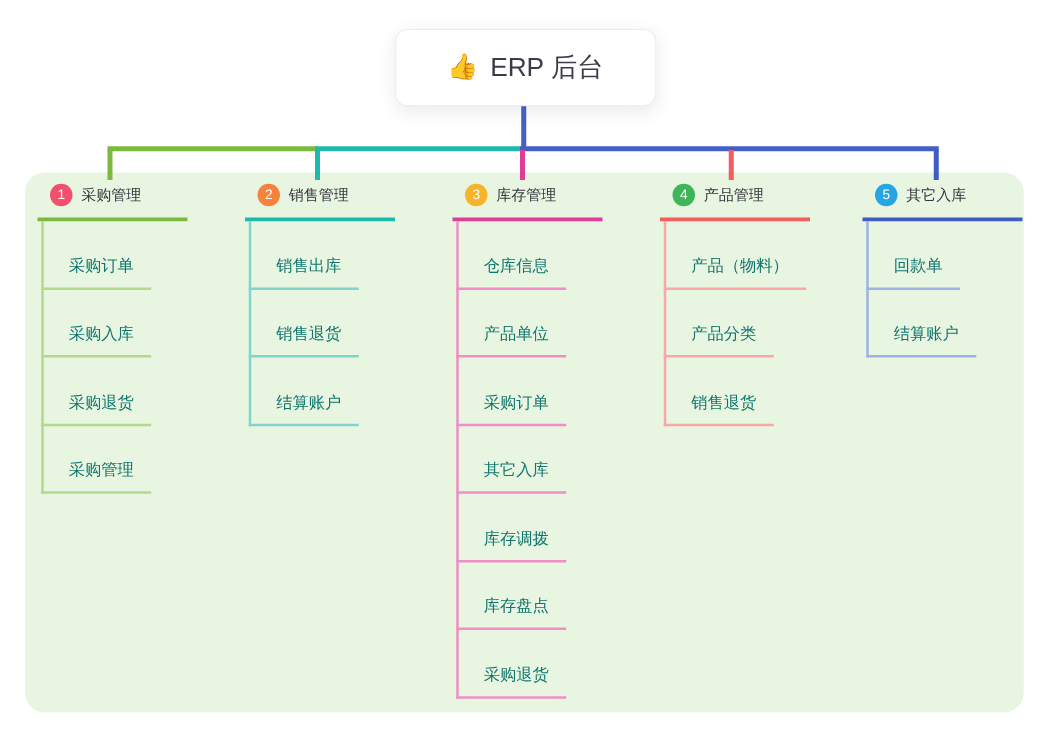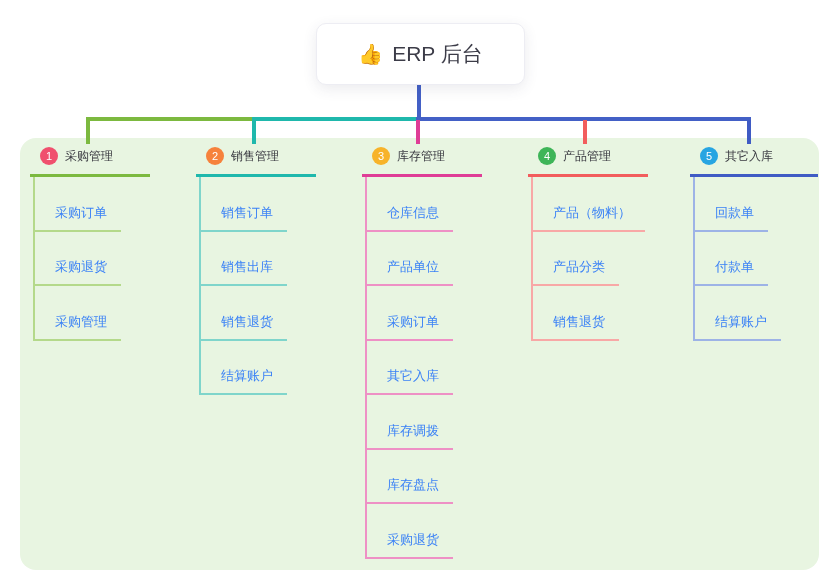--- a/index.html
+++ b/index.html
@@ -51,21 +51,21 @@
   .badge{
     width:18px;height:18px;border-radius:50%;background:var(--badge);
     color:#fff;font-size:11px;line-height:18px;text-align:center;flex:0 0 auto;
   }
   .branch-title{font-size:12px;color:#37373f;white-space:nowrap;}
 
   .branch-children{position:relative;margin-left:3px;}
   .vline{position:absolute;left:0;top:0;bottom:0;width:2px;background:var(--light);}
   .child-row{height:54.5px;display:flex;align-items:flex-end;}
   .child-label{
-    font-size:13px;color:#3b82f6;white-space:nowrap;
+    font-size:13px;color:#0f766e;white-space:nowrap;
     border-bottom:2px solid var(--light);
     padding:0 14px 8px 22px;cursor:pointer;
   }
 </style>
 </head>
 <body>
 
 <div id="stage">
 
   <div class="root-card">
@@ -92,37 +92,37 @@
       <div class="branch-header">
         <span class="badge">1</span>
         <span class="branch-title">采购管理</span>
       </div>
       <div class="branch-children">
         <div class="vline"></div>
       <div class="child-row">
             <div class="child-label">采购订单</div>
           </div>
           <div class="child-row">
+            <div class="child-label">采购入库</div>
+          </div>
+          <div class="child-row">
             <div class="child-label">采购退货</div>
           </div>
           <div class="child-row">
             <div class="child-label">采购管理</div>
           </div>
         </div>
     </div>
       <div class="branch branch-2" style="--line: #1fb8ac; --light: #7fd5cb; --badge: #f6823c;">
       <div class="branch-header">
         <span class="badge">2</span>
         <span class="branch-title">销售管理</span>
       </div>
       <div class="branch-children">
         <div class="vline"></div>
-      <div class="child-row">
-            <div class="child-label">销售订单</div>
-          </div>
           <div class="child-row">
             <div class="child-label">销售出库</div>
           </div>
           <div class="child-row">
             <div class="child-label">销售退货</div>
           </div>
           <div class="child-row">
             <div class="child-label">结算账户</div>
           </div>
         </div>
@@ -179,22 +179,19 @@
       <div class="branch-header">
         <span class="badge">5</span>
         <span class="branch-title">其它入库</span>
       </div>
       <div class="branch-children">
         <div class="vline"></div>
       <div class="child-row">
             <div class="child-label">回款单</div>
           </div>
           <div class="child-row">
-            <div class="child-label">付款单</div>
-          </div>
-          <div class="child-row">
             <div class="child-label">结算账户</div>
           </div>
         </div>
     </div>
     </div>
 
 </div>
 
 </body></html>

